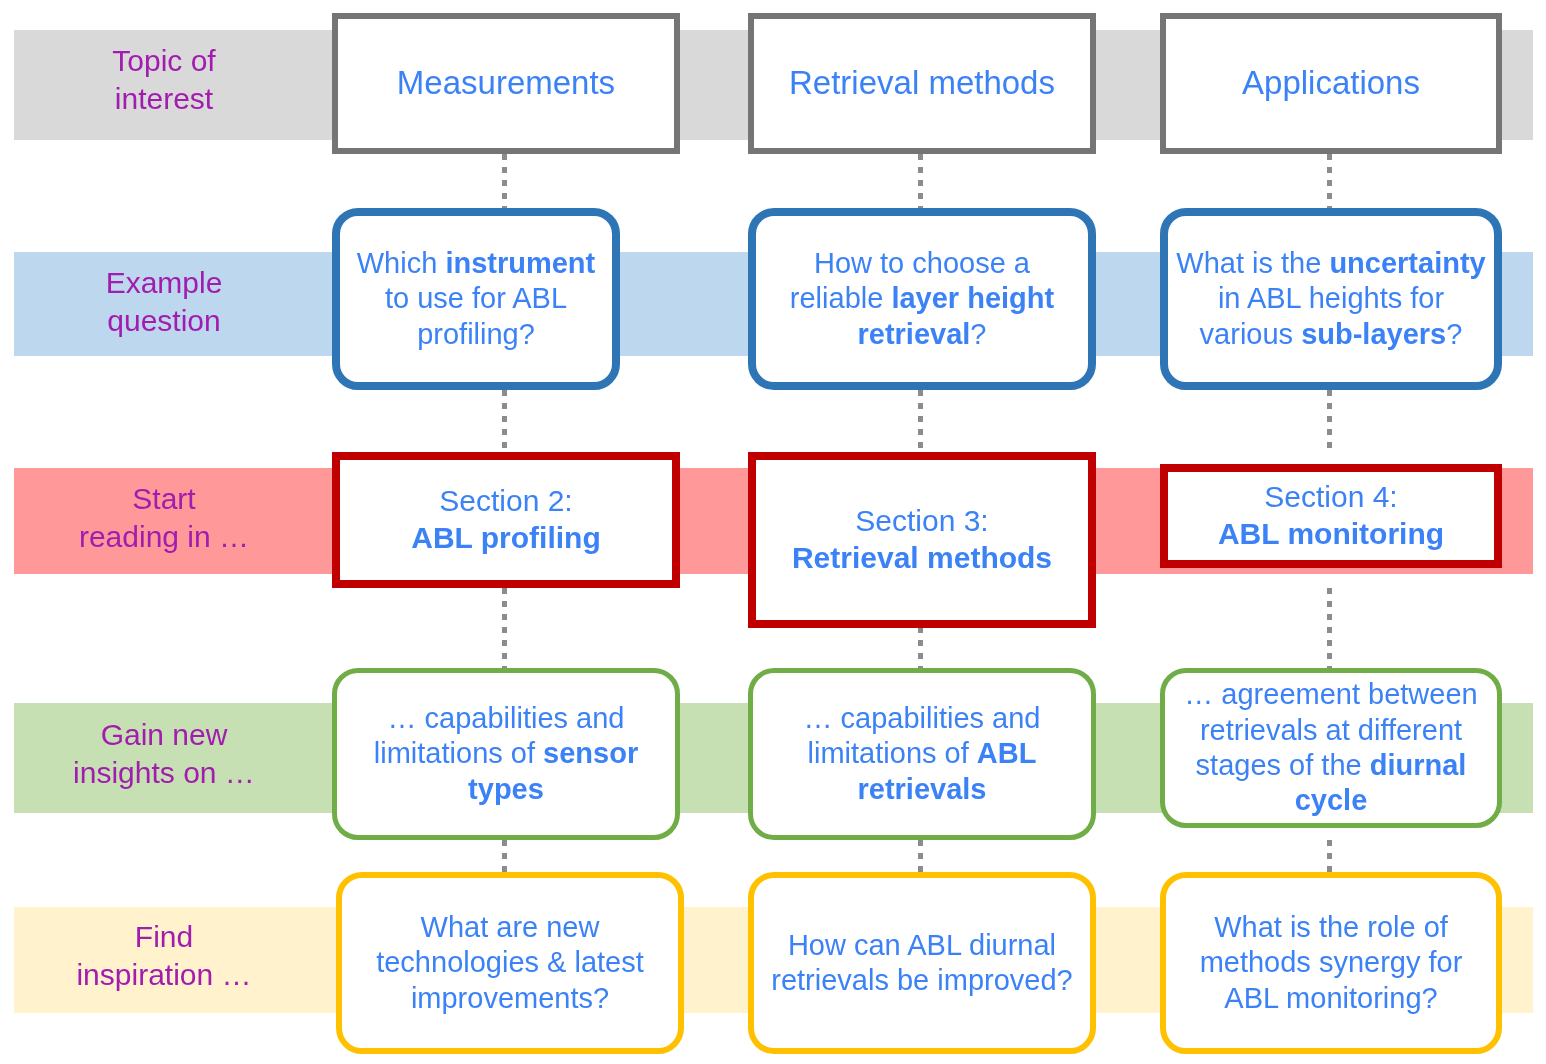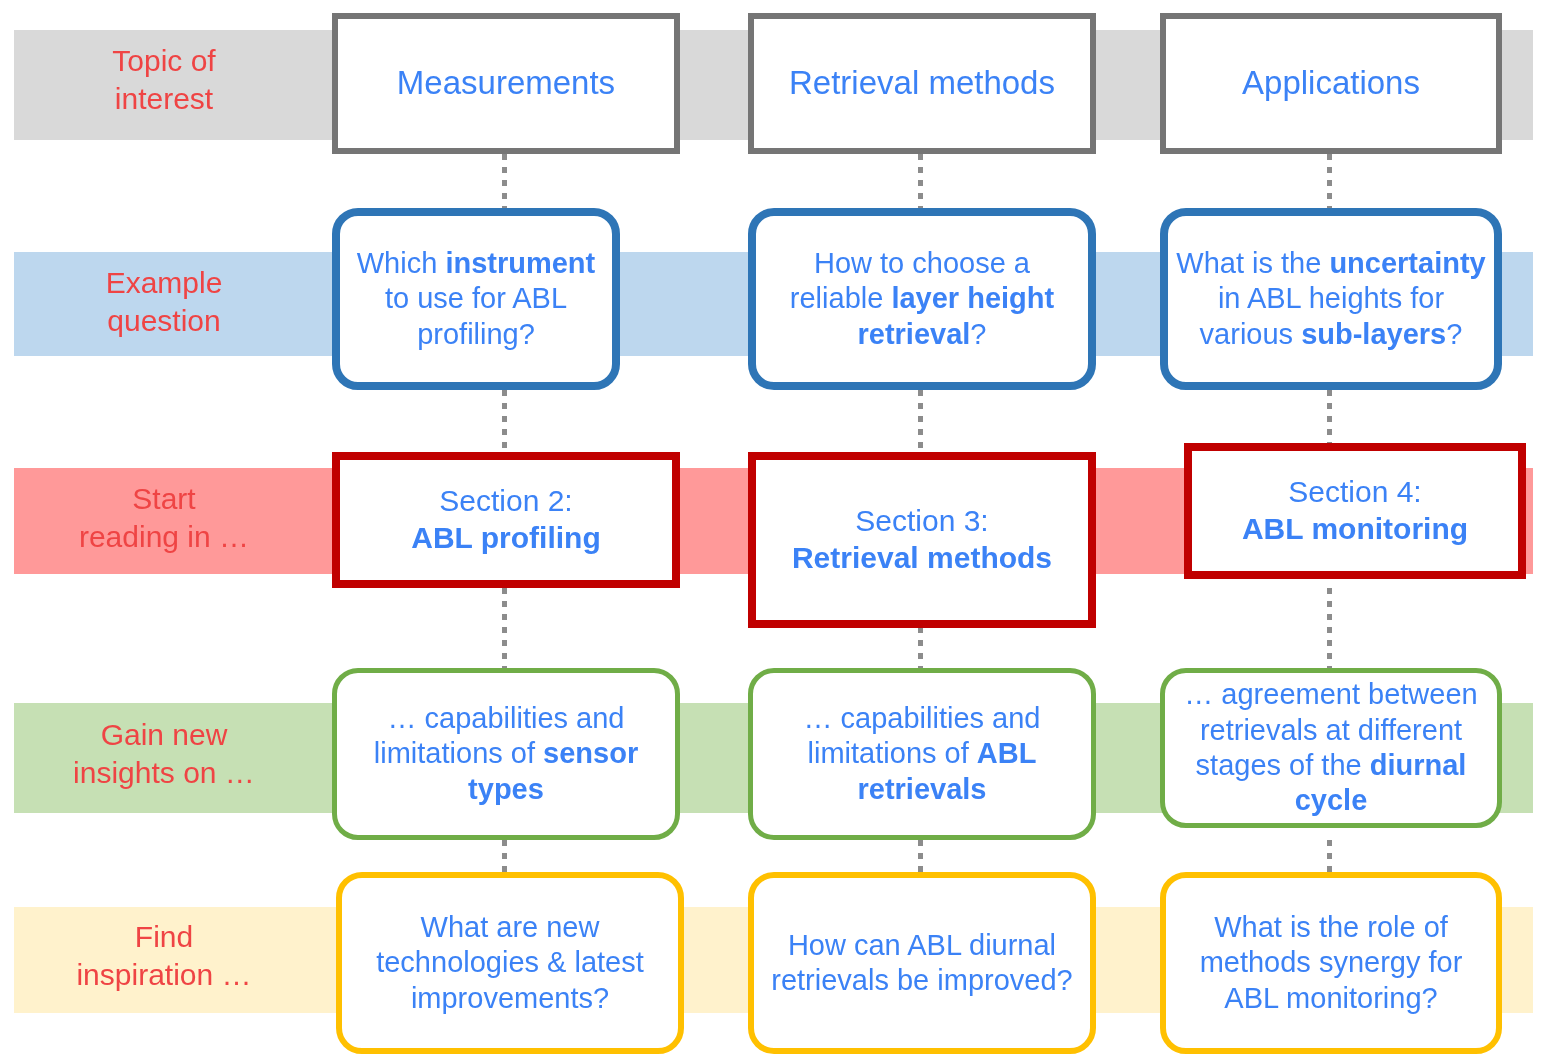--- a/index.html
+++ b/index.html
@@ -23,21 +23,21 @@
     position: absolute;
     left: 14px;
     width: 1519px;
     z-index: 1;
   }
   .band-label {
     position: absolute;
     left: 14px;
     width: 300px;
     text-align: center;
-    color: #ef4444;
+    color: #a21caf;
     font-size: 30px;
     line-height: 1.28;
     z-index: 3;
     font-family: "Liberation Sans", sans-serif;
   }
 
   
   .connector {
     position: absolute;
     width: 5px;
@@ -132,21 +132,21 @@
     </div>
     <div class="node question" style="left: 1160px; width: 342px; top: 208px; height: 182px;">
       <span class="txt">What is the <b>uncertainty</b> in ABL heights for various <b>sub-layers</b>?</span>
     </div>
     <div class="node section" style="left: 332px; width: 348px; top: 452px; height: 136px;">
       <span class="txt">Section 2:<br><b>ABL profiling</b></span>
     </div>
     <div class="node section" style="left: 748px; width: 348px; top: 452px; height: 176px;">
       <span class="txt">Section 3:<br><b>Retrieval methods</b></span>
     </div>
-    <div class="node section" style="left: 1160px; width: 342px; top: 443px; height: 136px; margin-left: 24px;">
+    <div class="node section" style="left: 1160px; width: 342px; top: 464px; height: 104px;">
       <span class="txt">Section 4:<br><b>ABL monitoring</b></span>
     </div>
     <div class="node insight" style="left: 332px; width: 348px; top: 668px; height: 172px;">
       <span class="txt">… capabilities and limitations of <b>sensor types</b></span>
     </div>
     <div class="node insight" style="left: 748px; width: 348px; top: 668px; height: 172px;">
       <span class="txt">… capabilities and limitations of <b>ABL retrievals</b></span>
     </div>
     <div class="node insight" style="left: 1160px; width: 342px; top: 668px; height: 160px;">
       <span class="txt">… agreement between retrievals at different stages of the <b>diurnal cycle</b></span>

